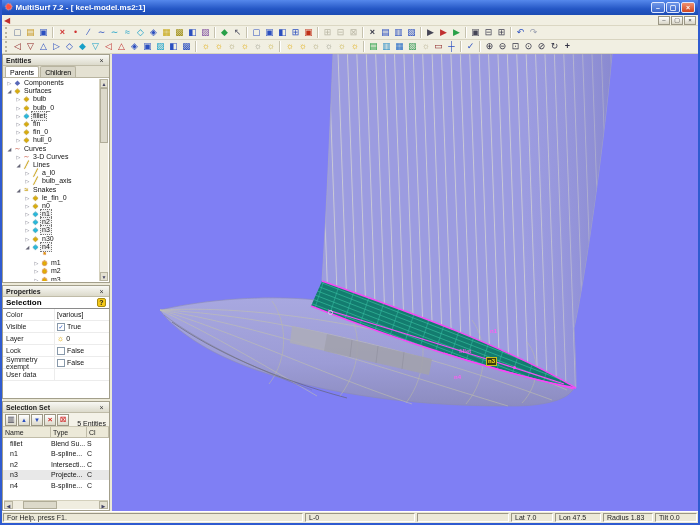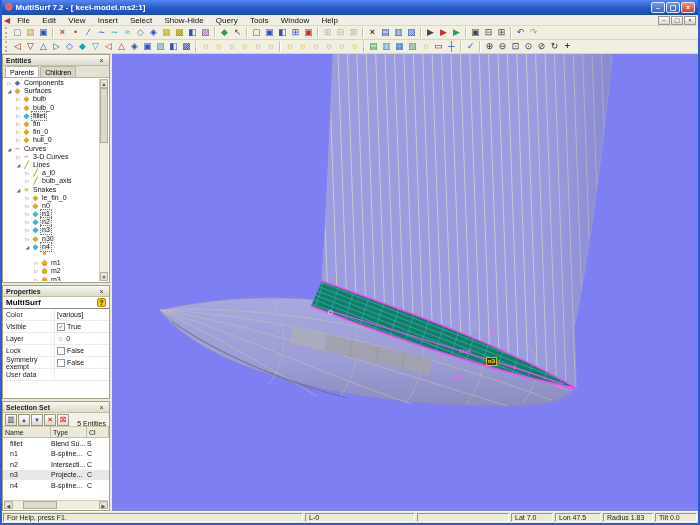--- a/index.html
+++ b/index.html
@@ -94,43 +94,20 @@
     <span>MultiSurf 7.2 - [ keel-model.ms2:1]</span>
     <span class="tbtns">
       <span class="tb-btn">–</span>
       <span class="tb-btn">▢</span>
       <span class="tb-btn close">×</span>
     </span>
   </div>
 
   <div class="menubar">
     <span class="mdoc">◀</span>
-    <span>
-      
-    
-        <span class="menu-item">File</span>
-      
-        <span class="menu-item">Edit</span>
-      
-        <span class="menu-item">View</span>
-      
-        <span class="menu-item">Insert</span>
-      
-        <span class="menu-item">Select</span>
-      
-        <span class="menu-item">Show-Hide</span>
-      
-        <span class="menu-item">Query</span>
-      
-        <span class="menu-item">Tools</span>
-      
-        <span class="menu-item">Window</span>
-      
-        <span class="menu-item">Help</span>
-      </span>
     <span class="mdi-btns">
       <span class="mdi-btn">–</span>
       <span class="mdi-btn">▢</span>
       <span class="mdi-btn">×</span>
     </span>
   </div>
 
   <div class="toolbar">
     <span class="grip"></span>
 
@@ -493,21 +470,21 @@
         <div class="sarr dn">▼</div>
       </div>
     </div>
 
     <div class="panel" id="properties-panel">
       <div class="phead">
         <span>Properties</span>
         <span class="x">×</span>
       </div>
       <div class="prophead">
-        <span>MultiSurf</span>
+        <span>Selection</span>
         <span class="qicon">?</span>
       </div>
       <div>
 
           <div class="prow">
             <span class="plabel">Color</span>
             <span class="pval">
 
               <span>[various]</span>
             </span>

